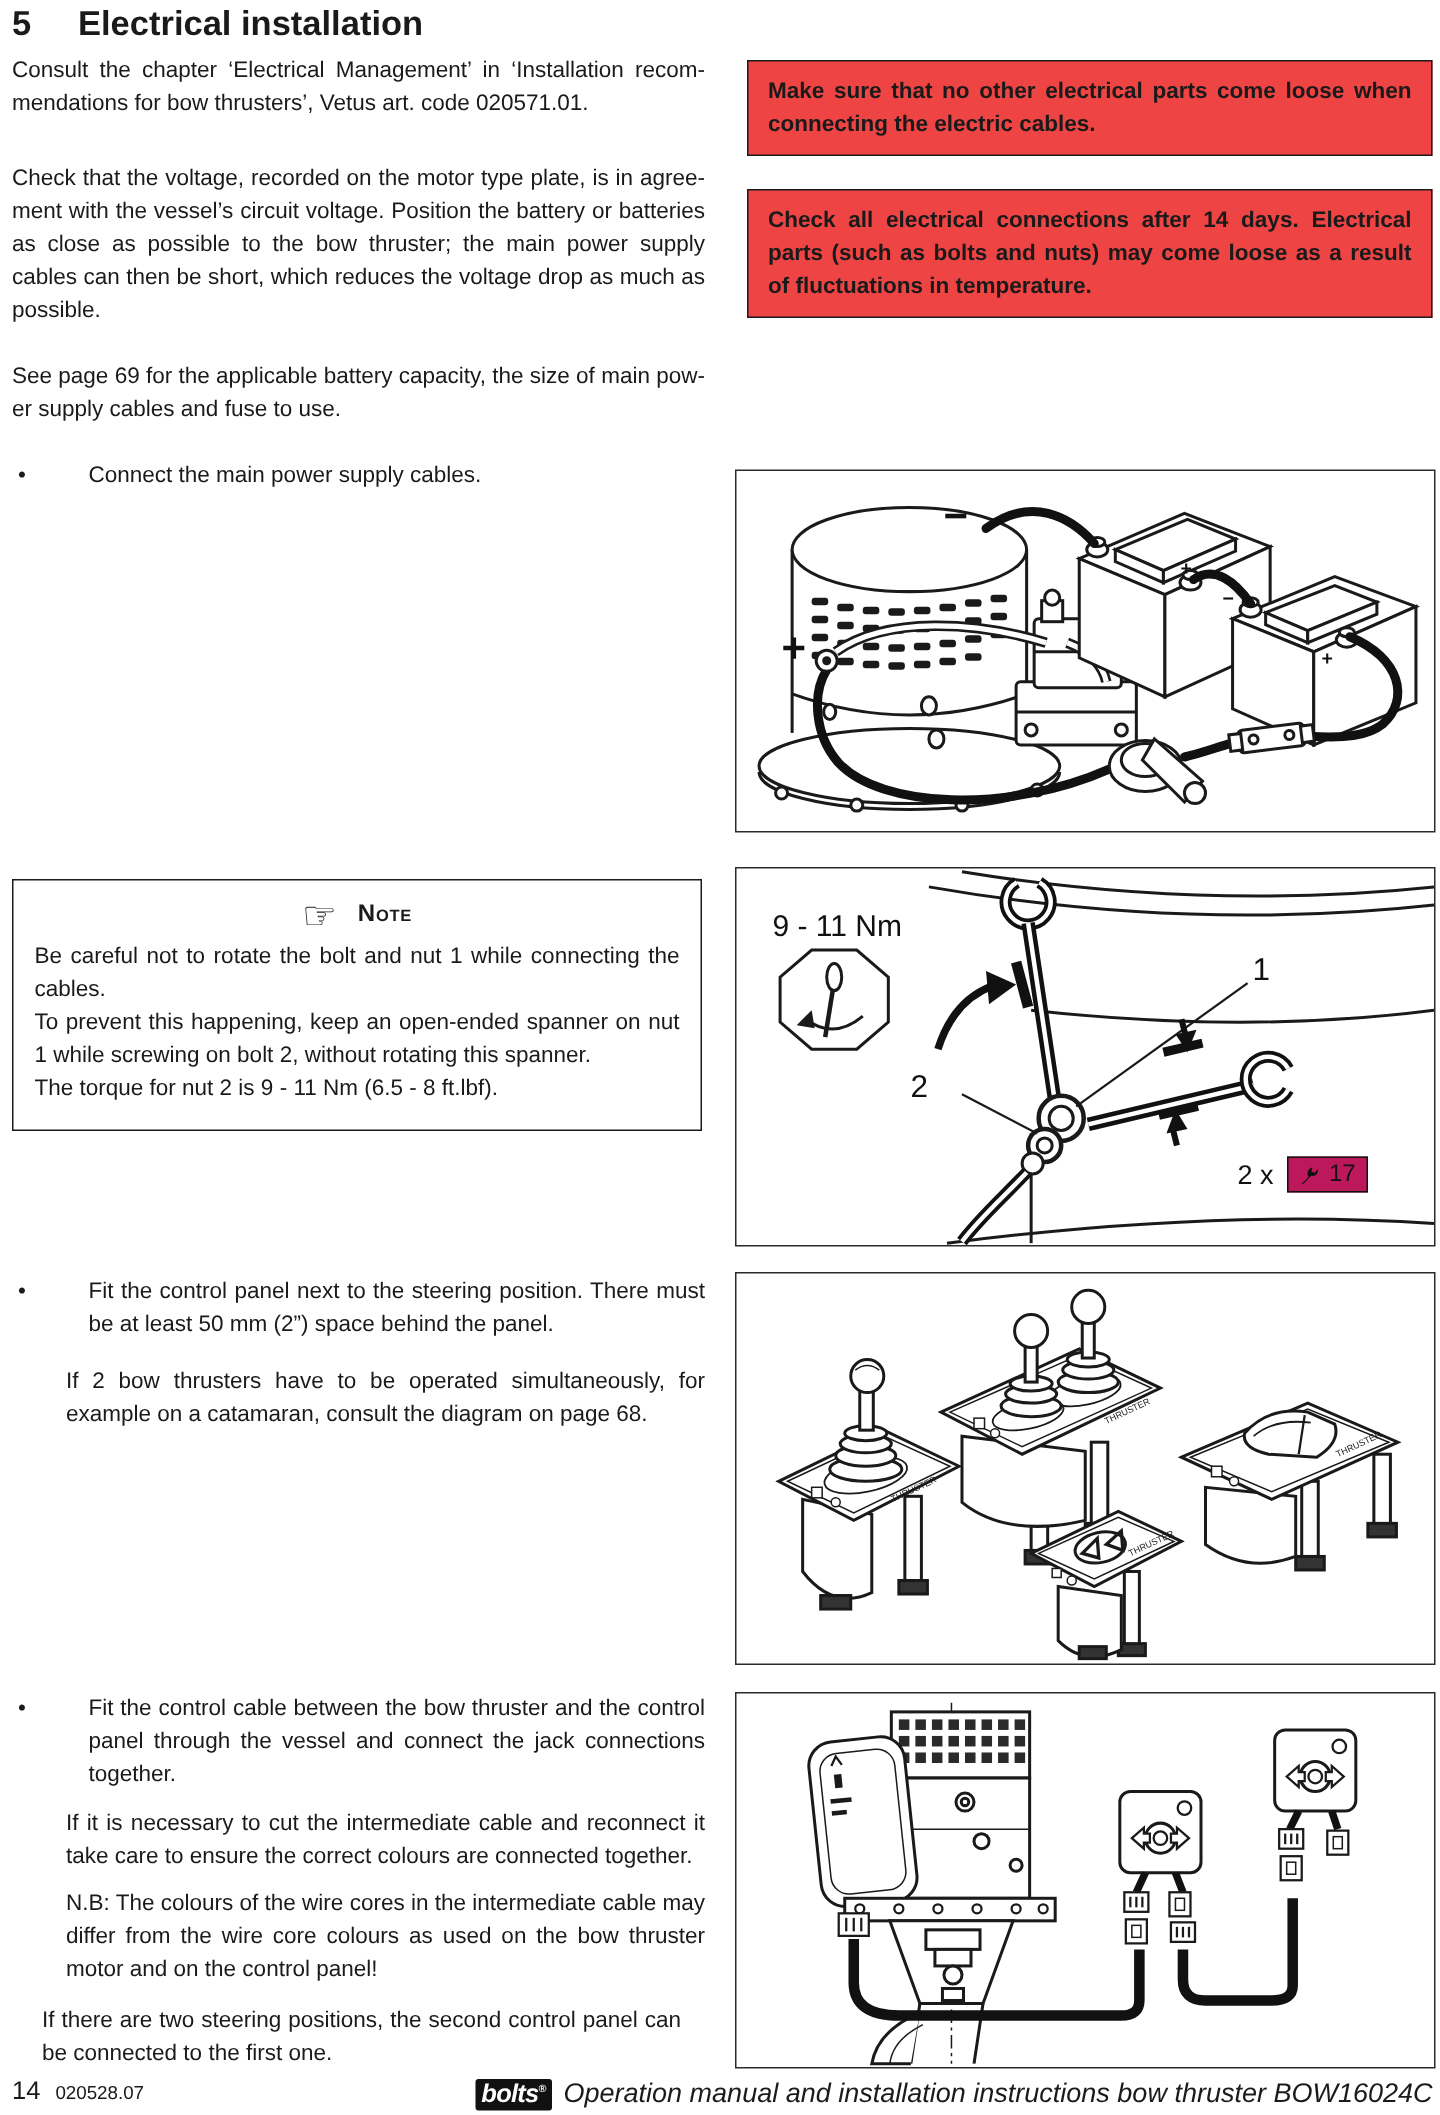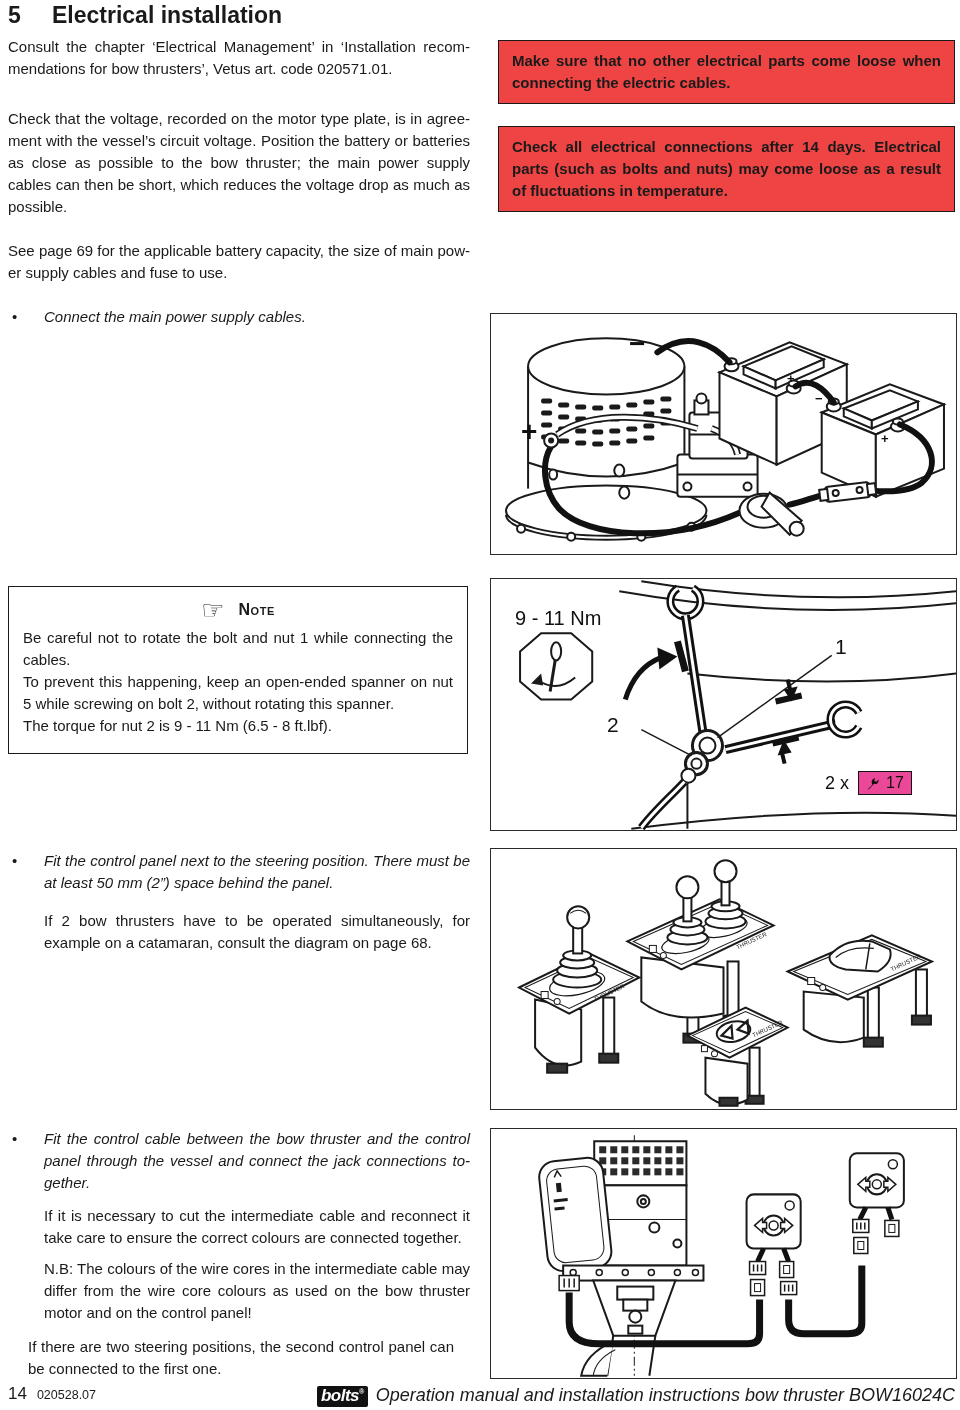--- a/index.html
+++ b/index.html
@@ -3,39 +3,39 @@
 <meta charset="utf-8">
 <style>
   html,body{margin:0;padding:0;background:#888;}
   .page{position:relative;width:960px;height:1410px;background:#fff;color:#1a1a1a;
         font-family:"Liberation Sans",sans-serif;overflow:hidden;}
   .abs{position:absolute;}
   .h1{font-size:23px;font-weight:bold;letter-spacing:0;}
   .para{font-size:15px;line-height:22px;text-align:justify;}
   .bullet-wrap{position:absolute;}
   .bullet-glyph{position:absolute;left:4px;top:0;font-size:15px;line-height:22px;}
-  .bullet-text{display:block;margin-left:36px;font-style:italic;}
+  .bullet-text{display:block;margin-left:51px;}
   .warnbox{position:absolute;border:1.6px solid #1a1a1a;padding:9px 13px;
            font-size:15px;font-weight:bold;line-height:22px;text-align:justify;background:#ef4444;}
   .notebox{position:absolute;border:1.6px solid #1a1a1a;background:#fff;padding:6px 14px 8px 14px;}
   .note-head{display:flex;align-items:center;justify-content:center;gap:14px;height:34px;}
   .note-hand{font-size:26px;line-height:26px;}
   .note-title{font-weight:bold;font-size:16px;font-variant:small-caps;letter-spacing:.5px;}
   .note-line{font-size:15px;line-height:22px;text-align:justify;margin:0;}
   .fig{position:absolute;border:1.6px solid #2b2b2b;background:#fff;}
   .fig svg{display:block;}
   .ovl{position:absolute;font-family:"Liberation Sans",sans-serif;color:#111;}
   .sign-big{font-size:28px;font-weight:bold;line-height:1;}
   .sign-sm{font-size:13px;font-weight:bold;line-height:1;}
   .torque{font-size:20px;}
   .caliber{font-size:21px;}
   .qtyrow{display:flex;align-items:center;gap:9px;}
   .qty{font-size:18px;}
   .toolbox{display:flex;align-items:center;gap:5px;border:1.5px solid #111;
-           padding:2px 7px;background:#ec4899;}
+           padding:2px 7px;background:#be185d;}
   .toolsize{font-size:16px;}
   .footer-left{position:absolute;left:8px;top:1384px;display:flex;align-items:baseline;gap:10px;}
   .pagenum{font-size:17px;}
   .doccode{font-size:12.5px;}
   .footer-right{position:absolute;right:5px;top:1385px;display:flex;align-items:baseline;gap:8px;white-space:nowrap;}
   .brand{font-style:italic;font-weight:bold;font-size:17px;letter-spacing:-.5px;
          background:#111;color:#fff;padding:0 4px 1px 4px;border-radius:2px;}
   .brand sup{font-size:7px;}
   .tagline{font-style:italic;font-size:18px;}
 </style>
@@ -180,21 +180,21 @@
     <span class="ovl sign-sm" style="left:324px;top:78px;">−</span>
     <span class="ovl sign-sm" style="left:390px;top:118px;">+</span>
   </div>
 
   <div class="notebox" style="left:8px;top:586px;width:430px;height:152px;">
     <div class="note-head">
       <span class="note-hand">☞</span>
       <span class="note-title">Note</span>
     </div>
     <p class="note-line">Be careful not to rotate the bolt and nut 1 while connecting the cables.</p>
-    <p class="note-line">To prevent this happening, keep an open-ended spanner on nut 5 while screwing on bolt 2, without rotating this spanner.</p>
+    <p class="note-line">To prevent this happening, keep an open-ended spanner on nut 1 while screwing on bolt 2, without rotating this spanner.</p>
     <p class="note-line">The torque for nut 2 is 9 - 11 Nm (6.5 - 8 ft.lbf).</p>
   </div>
 
   <div class="fig" style="left:490px;top:578px;width:465px;height:251px;">
     <svg width="465" height="251" viewBox="0 0 464 250">
       <g stroke="#1a1a1a" stroke-width="2" fill="none">
         <path d="M128,12 Q300,42 464,24"></path>
         <path d="M150,2 Q310,28 464,12"></path>
         <path d="M196,94 Q340,110 464,94"></path>
         <path d="M140,249 Q320,226 464,236"></path>

